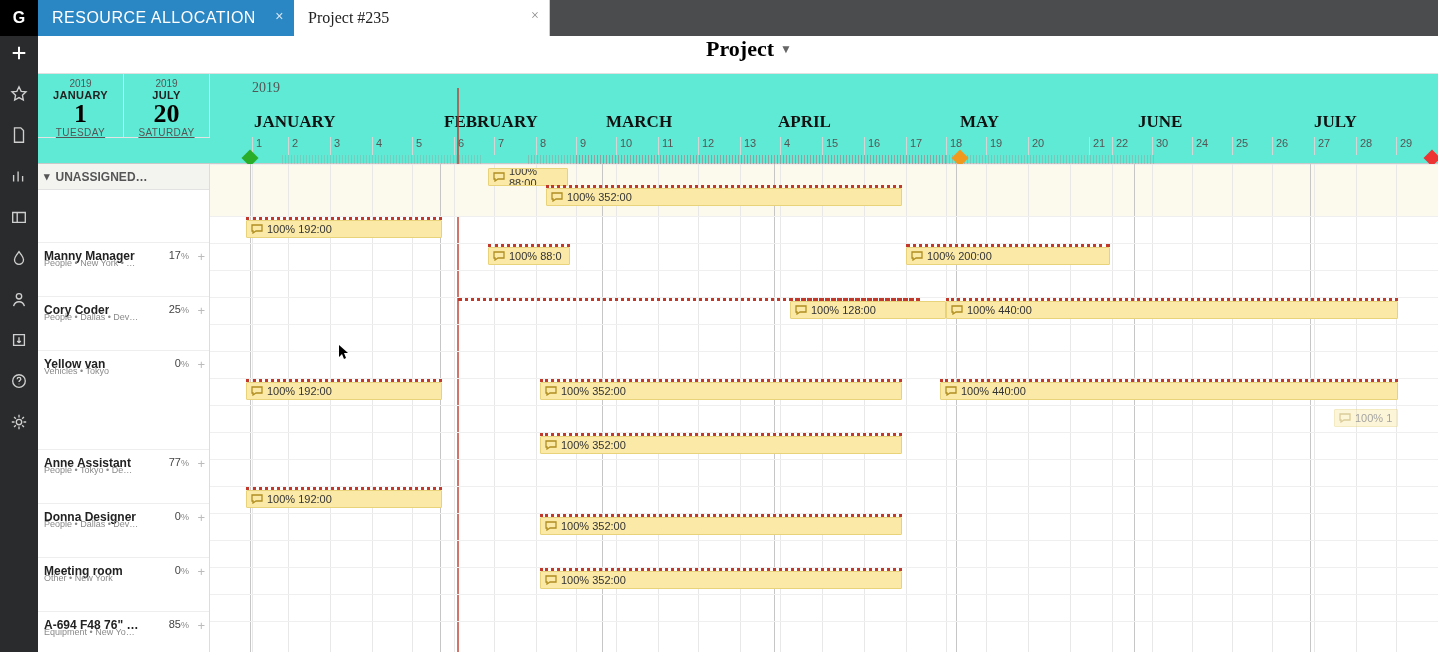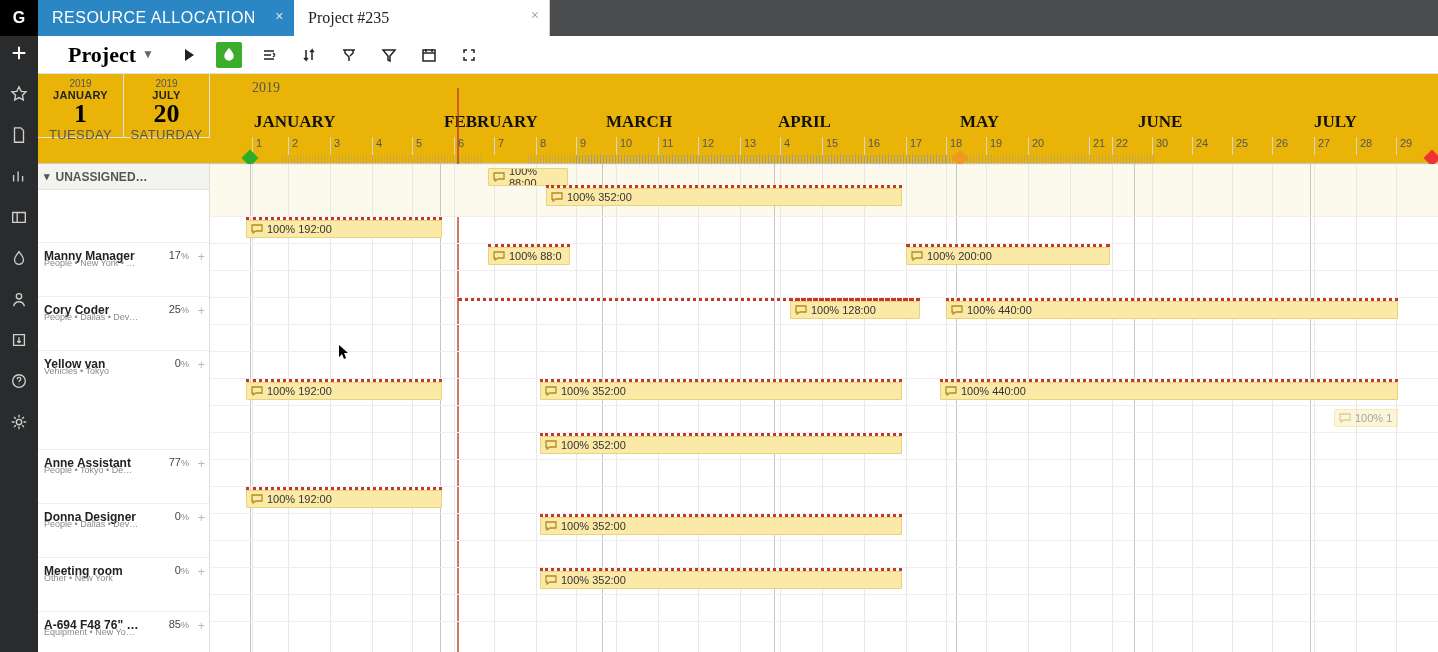--- a/index.html
+++ b/index.html
@@ -13,36 +13,36 @@
 .tab-inactive { background:#fff; color:#222; font-family:"Times New Roman",serif; font-size:16px; width:256px; border-right:1px solid #ccc;}
 .tab-close { position:absolute; right:10px; top:8px; font-size:14px; color:rgba(255,255,255,.8); cursor:pointer; }
 .tab-inactive .tab-close { color:#888; }
 
 
 .rail { position:absolute; top:36px; bottom:0; left:0; width:38px; background:#2a2b2c; display:flex; flex-direction:column; align-items:center; padding-top:8px; gap:20px; color:#c8c8c8; }
 .rail svg { width:18px; height:18px; stroke:#cfcfcf; fill:none; stroke-width:1.5; }
 .rail .plus svg { stroke:#fff; stroke-width:2.2; }
 
 
-.toolbar { position:absolute; top:36px; left:38px; right:0; height:38px; background:#fff; border-bottom:1px solid #e0e0e0; display:flex; align-items:center; padding-left:22px; gap:14px;}
+.toolbar { position:absolute; top:36px; left:38px; right:0; height:38px; background:#fff; border-bottom:1px solid #e0e0e0; display:flex; align-items:center; padding-left:22px; gap:14px;flex-direction:column;}
 .scope { font-family:"Times New Roman",serif; font-size:22px; font-weight:bold; padding:0 8px; display:flex; align-items:center; gap:6px; }
 .scope .tri { font-size:12px; color:#666; }
 .tbtn { width:26px; height:26px; display:flex; align-items:center; justify-content:center; border-radius:2px;}
 .tbtn.green { background:#3aae2a; }
 .tbtn svg{ width:16px; height:16px; stroke:#222; fill:none; stroke-width:1.5;}
 .tbtn.green svg{ stroke:#fff; fill:#fff; }
 
 
-.datehead { position:absolute; top:74px; left:38px; right:0; height:90px; background:#eab308; border-bottom:1px solid #c9c9c9; }
+.datehead { position:absolute; top:74px; left:38px; right:0; height:90px; background:#5eead4; border-bottom:1px solid #c9c9c9; }
 .dateboxes { position:absolute; left:0; top:0; height:64px; width:172px; display:flex; border-bottom:1px solid #e3e3e3; }
 .datebox { flex:1; text-align:center; padding-top:4px; border-right:1px solid #e3e3e3; font-family:Arial; }
 .dby { font-size:10px; color:#555;}
 .dbm { font-size:11px; font-weight:bold; color:#222; letter-spacing:.3px;}
 .dbd { font-family:"Times New Roman",serif; font-size:26px; font-weight:bold; line-height:1;}
-.dbw { font-size:13px; color:#555; letter-spacing:.4px;}
+.dbw { font-size:10px; color:#555; letter-spacing:.4px;text-decoration:underline;}
 .tl-year { position:absolute; left:214px; top:6px; font-family:"Times New Roman",serif; font-size:14px; color:#555; }
 
 .timeline { position:absolute; left:210px; right:0; top:0; bottom:0; }
 .months { position:absolute; left:0; right:0; top:38px; height:22px; }
 .month-lbl { position:absolute; font-family:"Times New Roman",serif; font-size:17px; font-weight:bold; color:#111; }
 .weeks-row { position:absolute; left:0; right:0; top:63px; height:18px; font-size:11px; color:#555;}
 .wk { position:absolute; top:0; border-left:1px solid #d6d6d6; padding-left:3px; height:18px;}
 .density { position:absolute; left:0; right:0; top:81px; height:14px; overflow:hidden;}
 .dseg { position:absolute; top:0; bottom:2px; background:repeating-linear-gradient(90deg,#9a9a9a 0 1px,transparent 1px 3px); opacity:.55;}
 .diamond { position:absolute; width:12px; height:12px; transform:rotate(45deg); top:78px; }
@@ -389,21 +389,21 @@
       </div>
       <div class="dotline" style="left: 696px; width: 204px; top: 80px;"></div>
       <div class="bar" style="left: 696px; width: 204px; top: 83px;">
         <span class="bubble"><svg viewBox="0 0 12 10">
             <path d="M1 1h10v6H5l-3 2V7H1z"></path>
           </svg></span>
         <span>100% 200:00</span>
       </div>
       <div class="dotline" style="left: 248px; width: 462px; top: 134px;"></div>
       <div class="dotline" style="left: 580px; width: 130px; top: 134px;"></div>
-      <div class="bar" style="left: 580px; width: 130px; top: 137px;">
+      <div class="bar" style="left: 580px; width: 156px; top: 137px;">
         <span class="bubble"><svg viewBox="0 0 12 10">
             <path d="M1 1h10v6H5l-3 2V7H1z"></path>
           </svg></span>
         <span>100% 128:00</span>
       </div>
       <div class="dotline" style="left: 736px; width: 452px; top: 134px;"></div>
       <div class="bar" style="left: 736px; width: 452px; top: 137px;">
         <span class="bubble"><svg viewBox="0 0 12 10">
             <path d="M1 1h10v6H5l-3 2V7H1z"></path>
           </svg></span>

